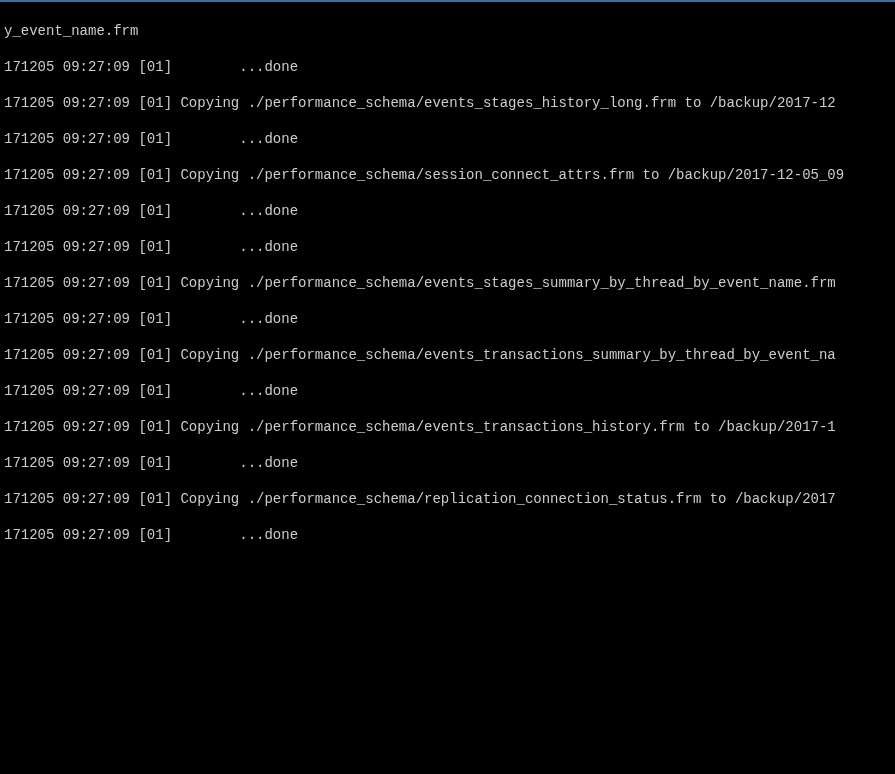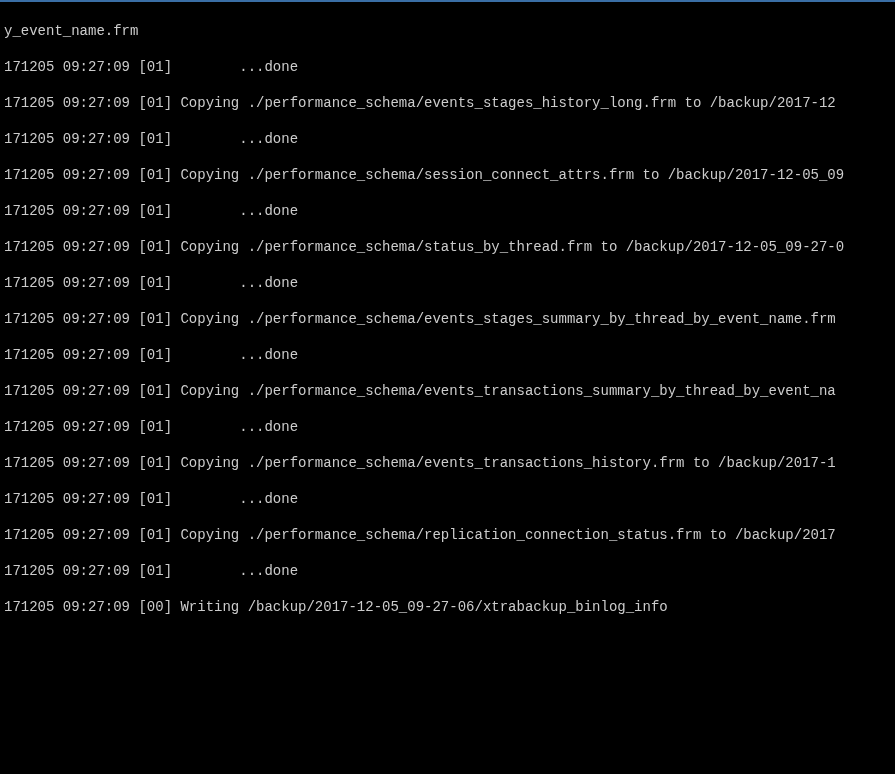--- a/index.html
+++ b/index.html
@@ -25,31 +25,29 @@
 </head>
 <body>
 
 <div class="terminal">
 <span class="line">y_event_name.frm</span>
 <span class="line">171205 09:27:09 [01]        ...done</span>
 <span class="line">171205 09:27:09 [01] Copying ./performance_schema/events_stages_history_long.frm to /backup/2017-12</span>
 <span class="line">171205 09:27:09 [01]        ...done</span>
 <span class="line">171205 09:27:09 [01] Copying ./performance_schema/session_connect_attrs.frm to /backup/2017-12-05_09</span>
 <span class="line">171205 09:27:09 [01]        ...done</span>
-<span class="line">171205 09:27:09 [01] Copying ./performance_schema/status_by_thread.frm to /backup/2017-12-05_09-27-0</span>
 <span class="line">171205 09:27:09 [01]        ...done</span>
 <span class="line">171205 09:27:09 [01] Copying ./performance_schema/events_stages_summary_by_thread_by_event_name.frm</span>
 <span class="line">171205 09:27:09 [01]        ...done</span>
 <span class="line">171205 09:27:09 [01] Copying ./performance_schema/events_transactions_summary_by_thread_by_event_na</span>
 <span class="line">171205 09:27:09 [01]        ...done</span>
 <span class="line">171205 09:27:09 [01] Copying ./performance_schema/events_transactions_history.frm to /backup/2017-1</span>
 <span class="line">171205 09:27:09 [01]        ...done</span>
 <span class="line">171205 09:27:09 [01] Copying ./performance_schema/replication_connection_status.frm to /backup/2017</span>
 <span class="line">171205 09:27:09 [01]        ...done</span>
-<span class="line">171205 09:27:09 [00] Writing /backup/2017-12-05_09-27-06/xtrabackup_binlog_info</span>
 
 
 
 
 
 <span class="line"></span>
 
 
 
 

